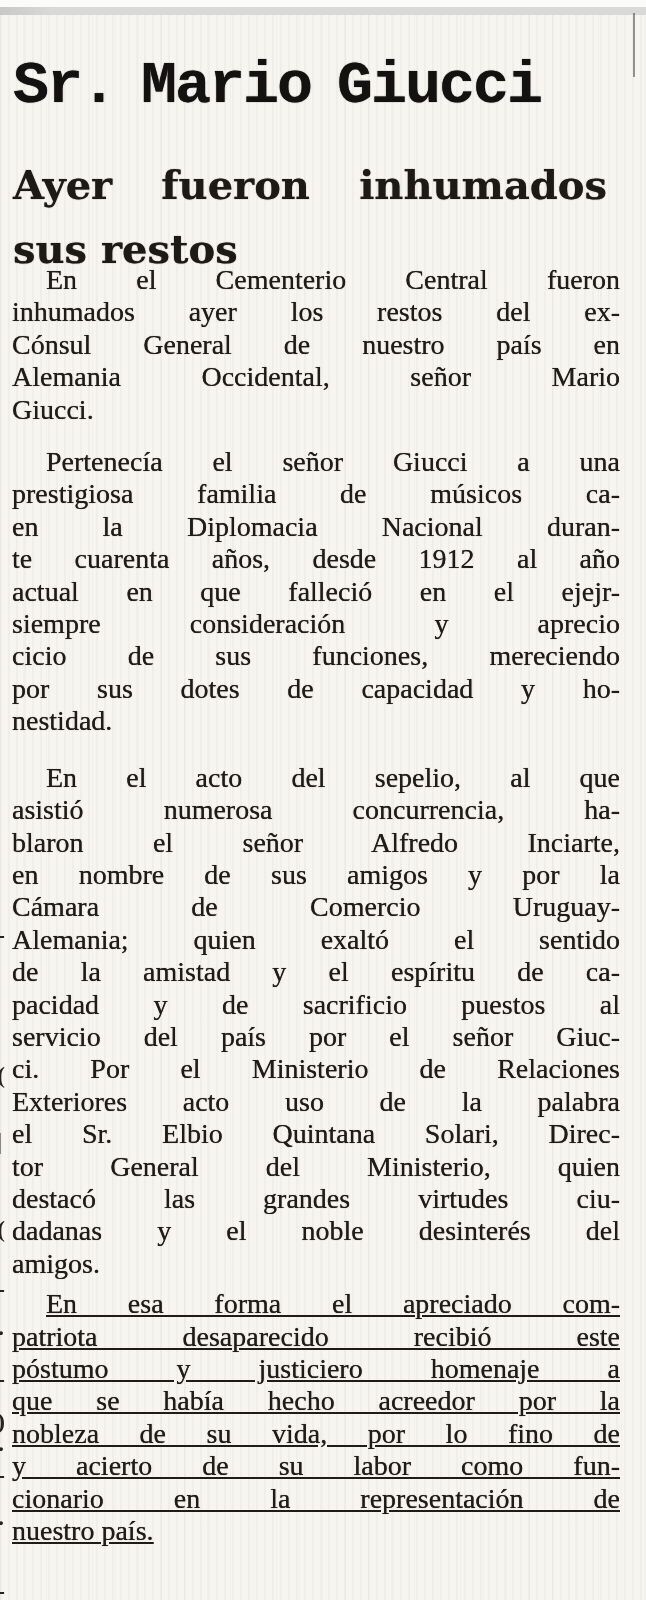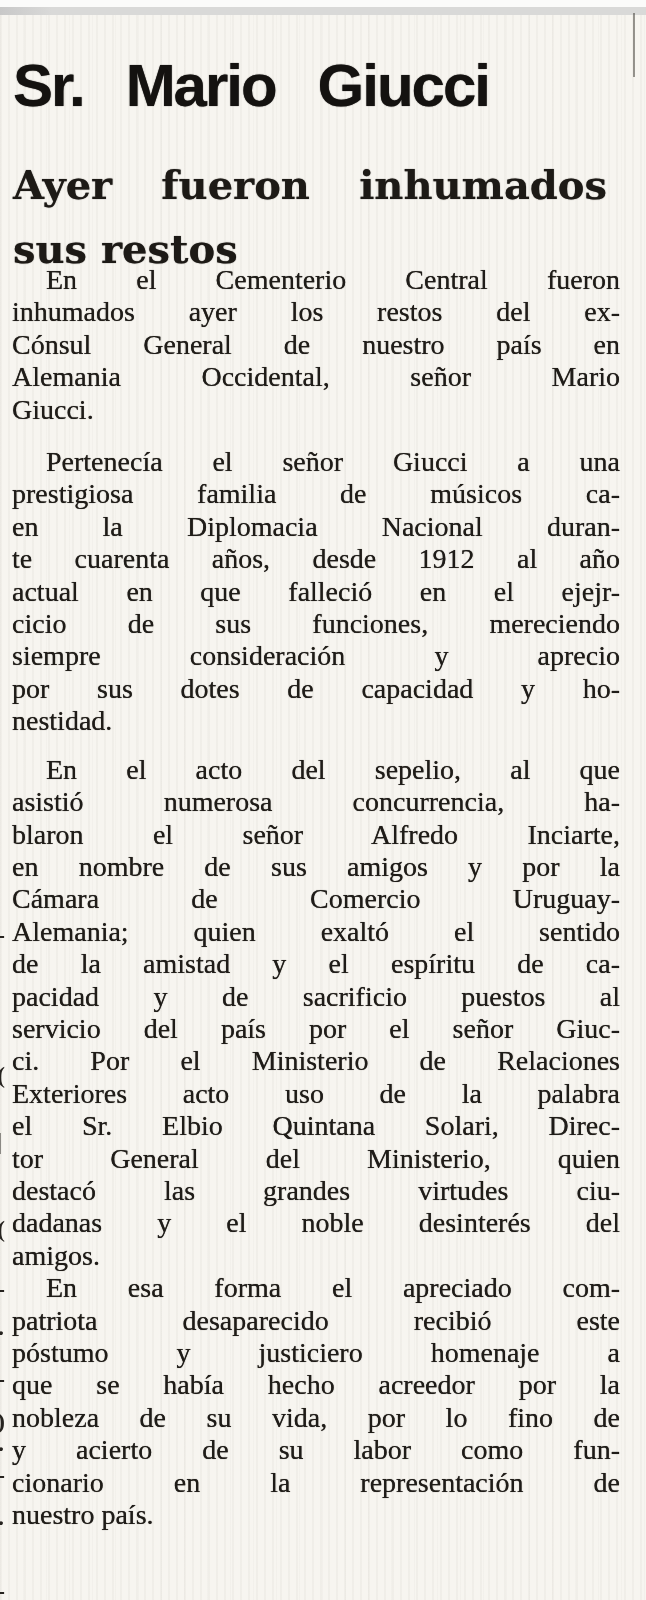--- a/index.html
+++ b/index.html
@@ -31,28 +31,29 @@
     position: absolute; top: 7px; left: 0; width: 100%; height: 8px;
     background: linear-gradient(90deg, #c8c8c8 0%, #d9d9d8 8%, #d9d9d8 100%);
   }
   .scan-vline {
     position: absolute; top: 13px; left: 633px; width: 2px; height: 64px;
     background: rgba(70,66,60,0.55);
   }
   .headline {
     position: absolute; top: 14px; left: 13px; width: 476px;
     display: flex; justify-content: space-between; align-items: flex-start;
-    font-family: Liberation Sans, sans-serif;
+    font-family: Liberation Mono, monospace;
     font-weight: 700;
     font-size: 60px;
     line-height: 64px;
     letter-spacing: -2px;
     color: #141210;
     text-shadow: 0 0 1px rgba(20,18,15,0.85);
     white-space: nowrap;
+    gap: 26px;
   }
   .subheadline {
     position: absolute; top: 120px; left: 13px; width: 594px;
     font-family: "DejaVu Serif", serif;
     font-weight: 700;
     font-size: 40px;
     line-height: 64px;
     color: #1d1a16;
     text-shadow: 0 0 1px rgba(25,22,18,0.75);
   }
@@ -65,22 +66,22 @@
     text-align: left;
   }
   .article-body {
     position: absolute; top: 264px; left: 12px; width: 608px;
     font-size: 28px;
     line-height: 32.4px;
     text-shadow: 0 0 0.7px rgba(30,27,22,0.9);
   }
   .para { margin: 0; }
   .para:nth-child(2) { margin-top: 20px; }
-  .para:nth-child(3) { margin-top: 16px; }
-  .para:nth-child(4) { margin-top: 0; }
+  .para:nth-child(3) { margin-top: 24px; }
+  .para:nth-child(4) { margin-top: 8px; text-decoration: underline; }
   .bline {
     text-align: justify;
     text-align-last: justify;
   }
   .bline.lastline {
     text-align: right;
     text-align-last: left;
   }
   .bline.firstline { text-indent: 34px; }
   .edge-mark {
@@ -120,22 +121,22 @@
         <div class="bline">Cónsul General de nuestro país en</div>
         <div class="bline">Alemania Occidental, señor Mario</div>
         <div class="bline lastline">Giucci.</div>
       </div>
       <div class="para">
         <div class="bline firstline">Pertenecía el señor Giucci a una</div>
         <div class="bline">prestigiosa familia de músicos ca-</div>
         <div class="bline">en la Diplomacia Nacional duran-</div>
         <div class="bline">te cuarenta años, desde 1912 al año</div>
         <div class="bline">actual en que falleció en el ejejr-</div>
+        <div class="bline">siempre consideración y aprecio</div>
         <div class="bline">cicio de sus funciones, mereciendo</div>
-        <div class="bline">siempre consideración y aprecio</div>
         <div class="bline">por sus dotes de capacidad y ho-</div>
         <div class="bline lastline">nestidad.</div>
       </div>
       <div class="para">
         <div class="bline firstline">En el acto del sepelio, al que</div>
         <div class="bline">asistió numerosa concurrencia, ha-</div>
         <div class="bline">blaron el señor Alfredo Inciarte,</div>
         <div class="bline">en nombre de sus amigos y por la</div>
         <div class="bline">Cámara de Comercio Uruguay-</div>
         <div class="bline">Alemania; quien exaltó el sentido</div>

